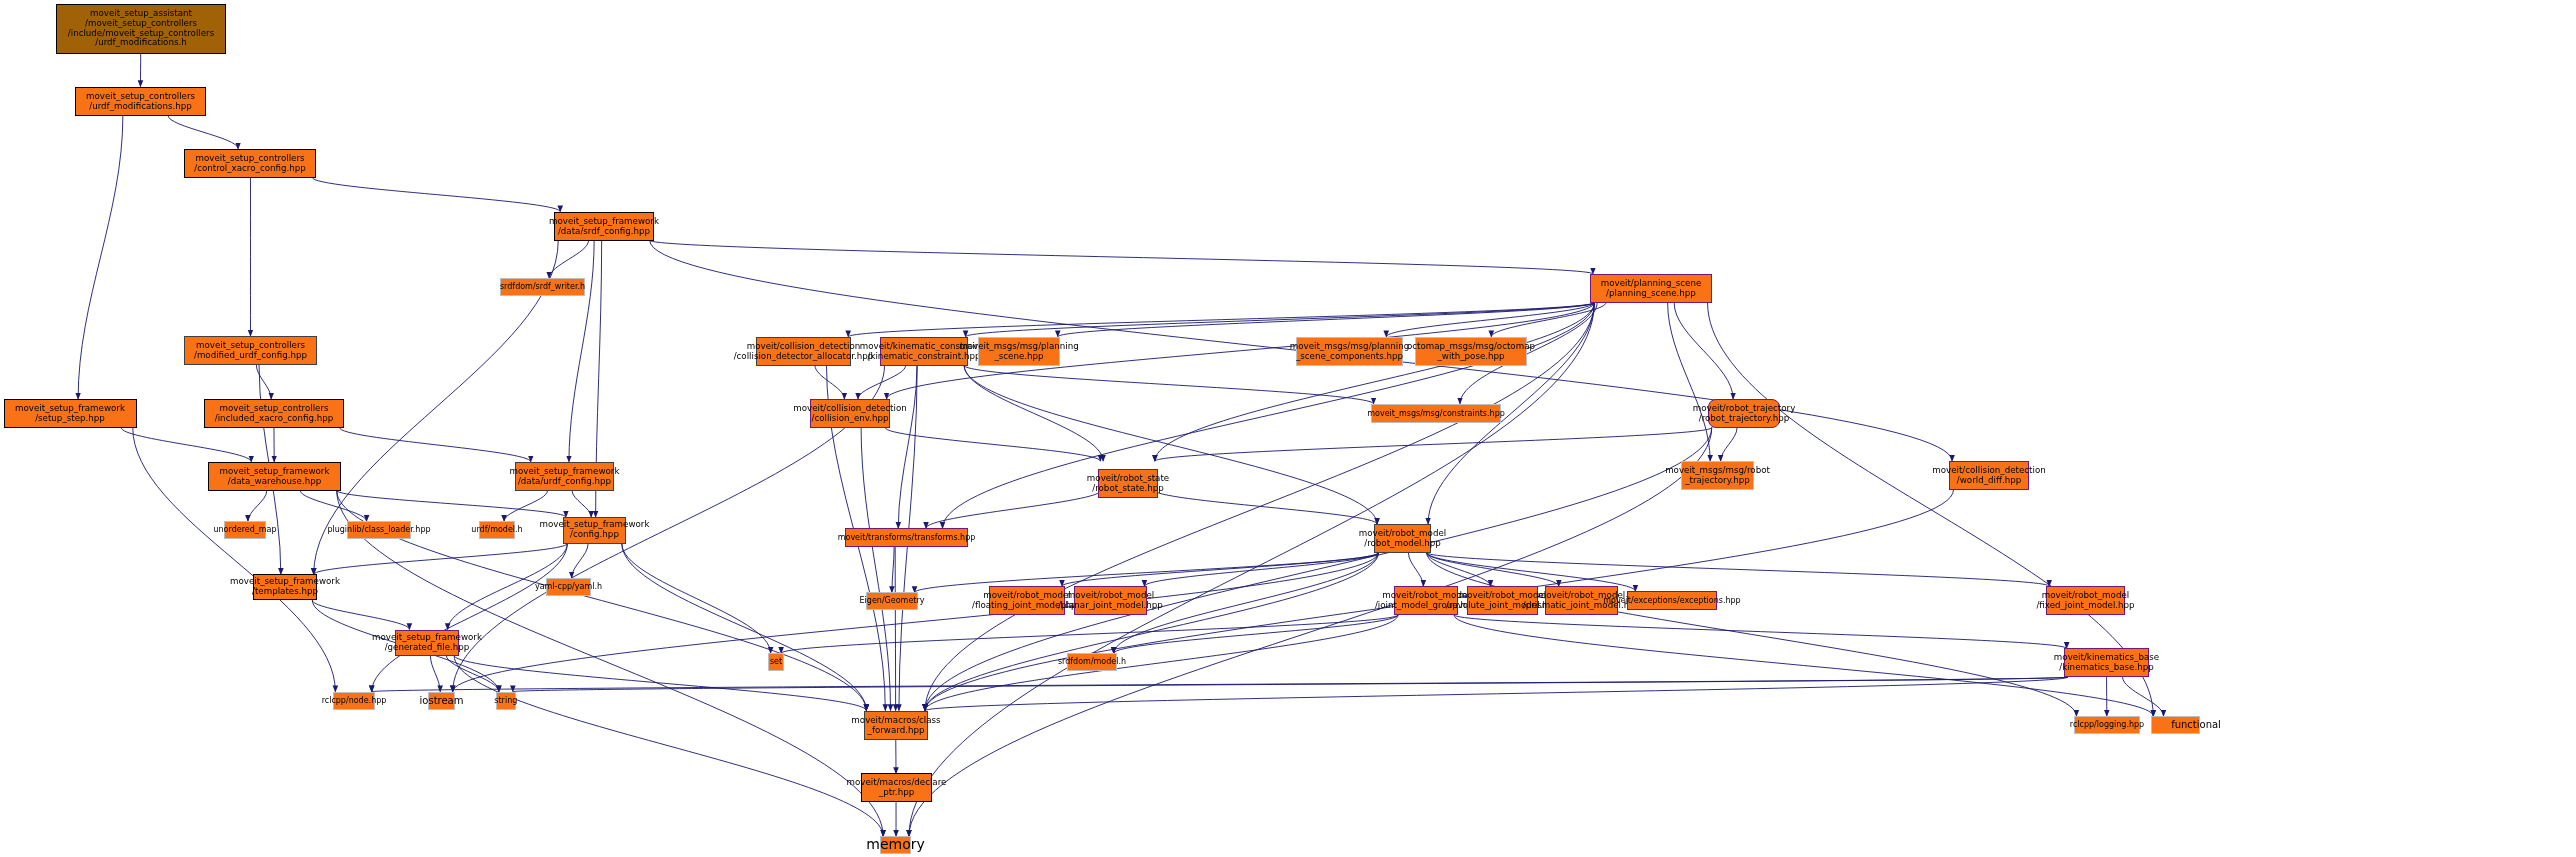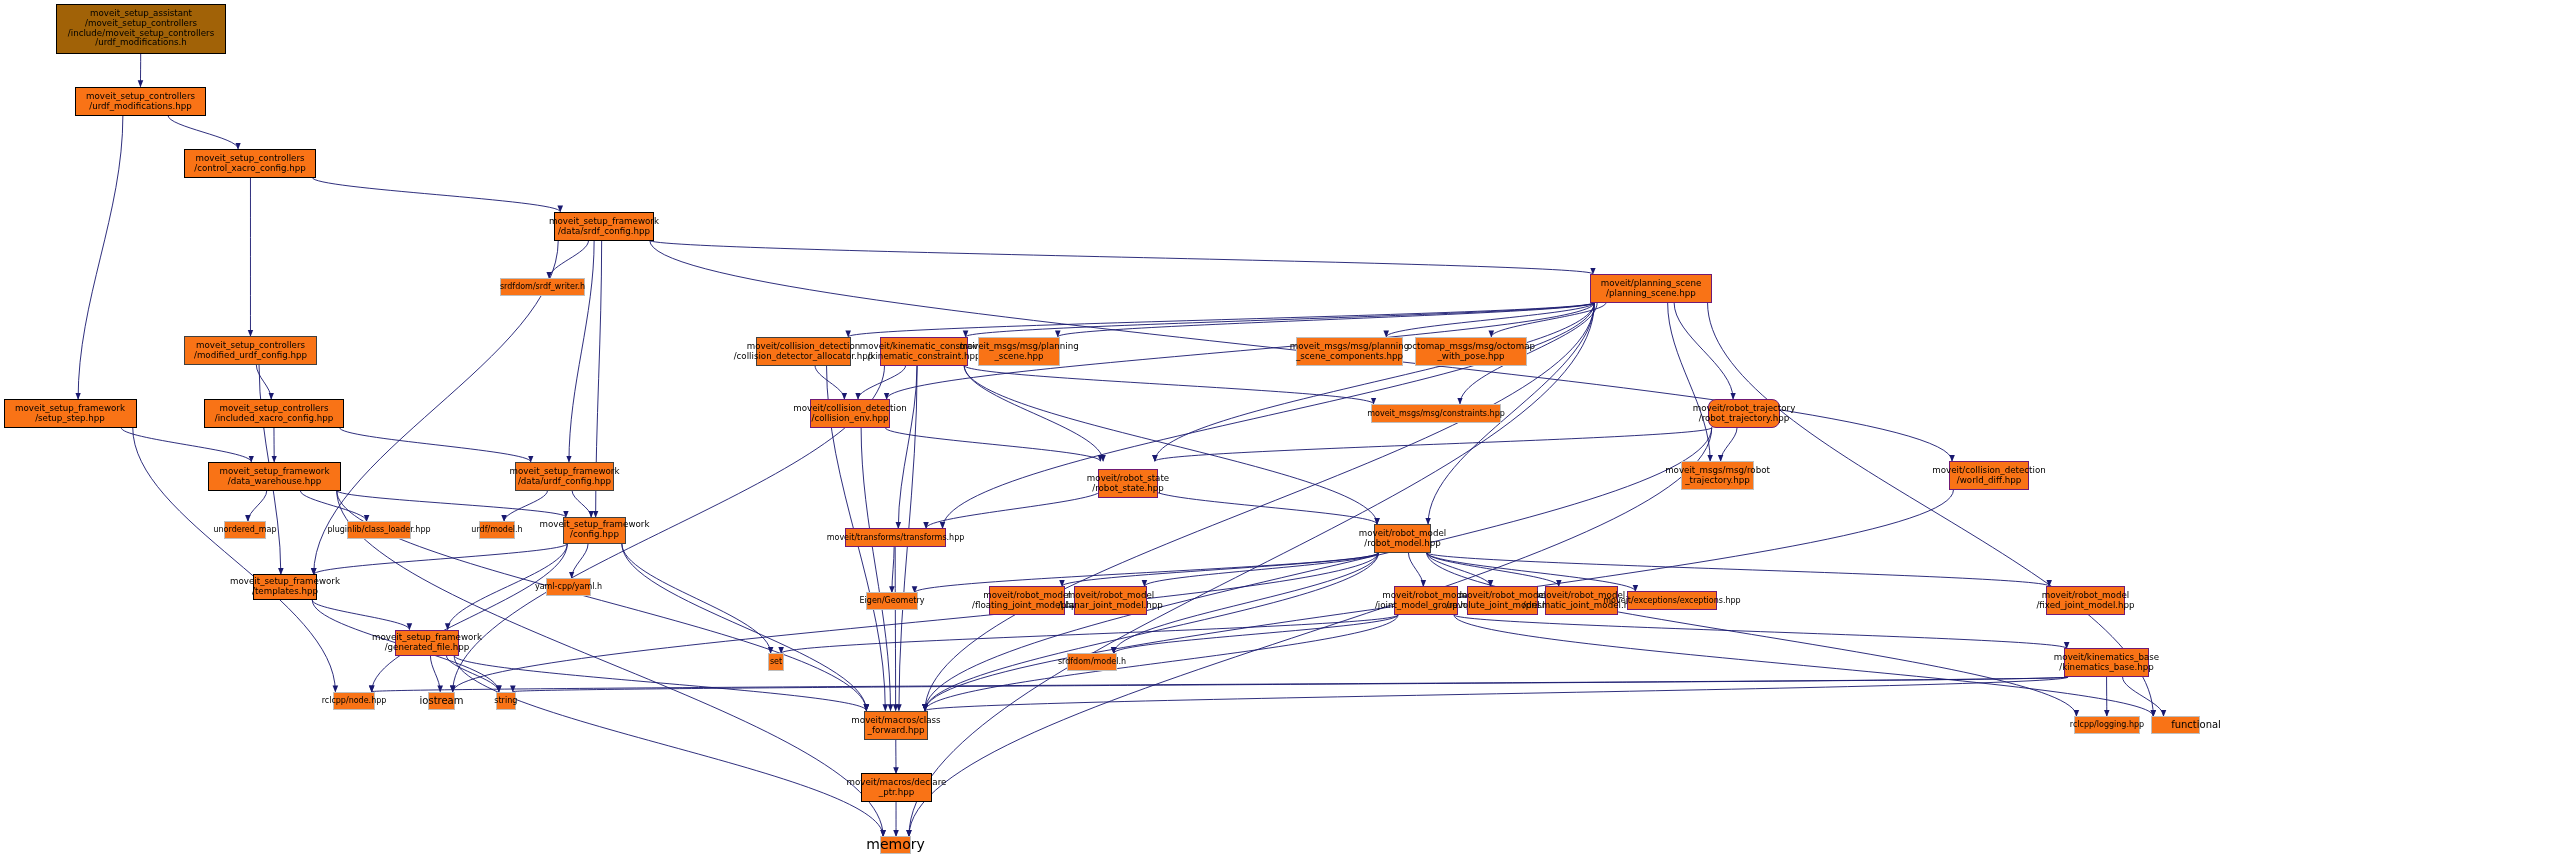--- a/index.html
+++ b/index.html
@@ -172,21 +172,21 @@
   <div class="node n-red" style="left: 810px; top: 399px; width: 80px; height: 29px;">moveit/collision_detection
 /collision_env.hpp</div>
   <div class="node n-red" style="left: 1708px; top: 399px; width: 72px; height: 29px; border-radius: 8px;">moveit/robot_trajectory
 /robot_trajectory.hpp</div>
   <div class="node n-ext" style="left: 1681px; top: 461px; width: 73px; height: 29px;">moveit_msgs/msg/robot
 _trajectory.hpp</div>
   <div class="node n-red" style="left: 1949px; top: 461px; width: 80px; height: 29px;">moveit/collision_detection
 /world_diff.hpp</div>
   <div class="node n-red" style="left: 1098px; top: 461px; width: 60px; height: 29px; margin-top: 8px;">moveit/robot_state
 /robot_state.hpp</div>
-  <div class="node n-red" style="left: 845px; top: 528px; width: 101px; height: 19px; font-size: 8px;">moveit/transforms/transforms.hpp</div>
+  <div class="node n-red" style="left: 845px; top: 528px; width: 123px; height: 19px; font-size: 8px;">moveit/transforms/transforms.hpp</div>
   <div class="node n-doc2" style="left: 1374px; top: 524px; width: 57px; height: 29px;">moveit/robot_model
 /robot_model.hpp</div>
   <div class="node n-ext" style="left: 866px; top: 592px; width: 52px; height: 17.5px; font-size: 8px;">Eigen/Geometry</div>
   <div class="node n-red" style="left: 989px; top: 586px; width: 76px; height: 29px;">moveit/robot_model
 /floating_joint_model.hpp</div>
   <div class="node n-red" style="left: 1074px; top: 586px; width: 73px; height: 29px;">moveit/robot_model
 /planar_joint_model.hpp</div>
   <div class="node n-red" style="left: 1394px; top: 586px; width: 64px; height: 29px;">moveit/robot_model
 /joint_model_group.hpp</div>
   <div class="node n-red" style="left: 1467px; top: 586px; width: 71px; height: 29px;">moveit/robot_model

